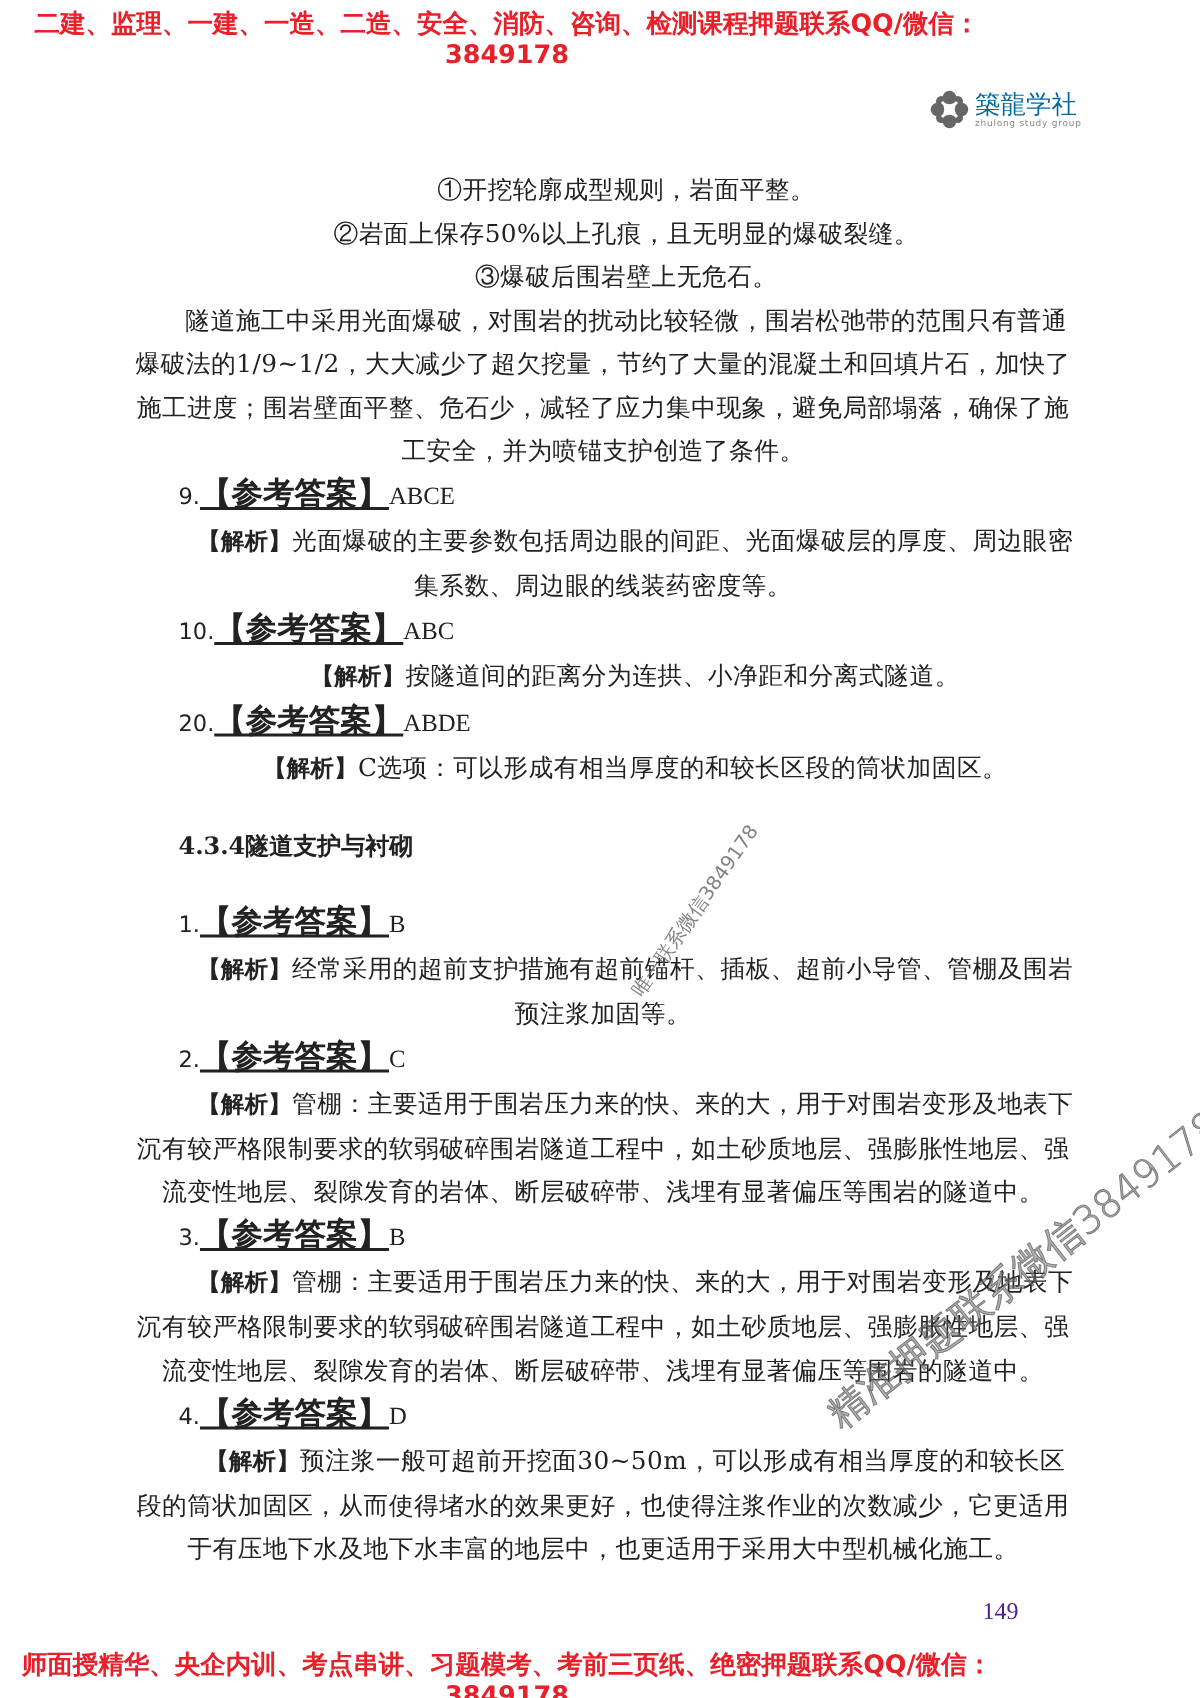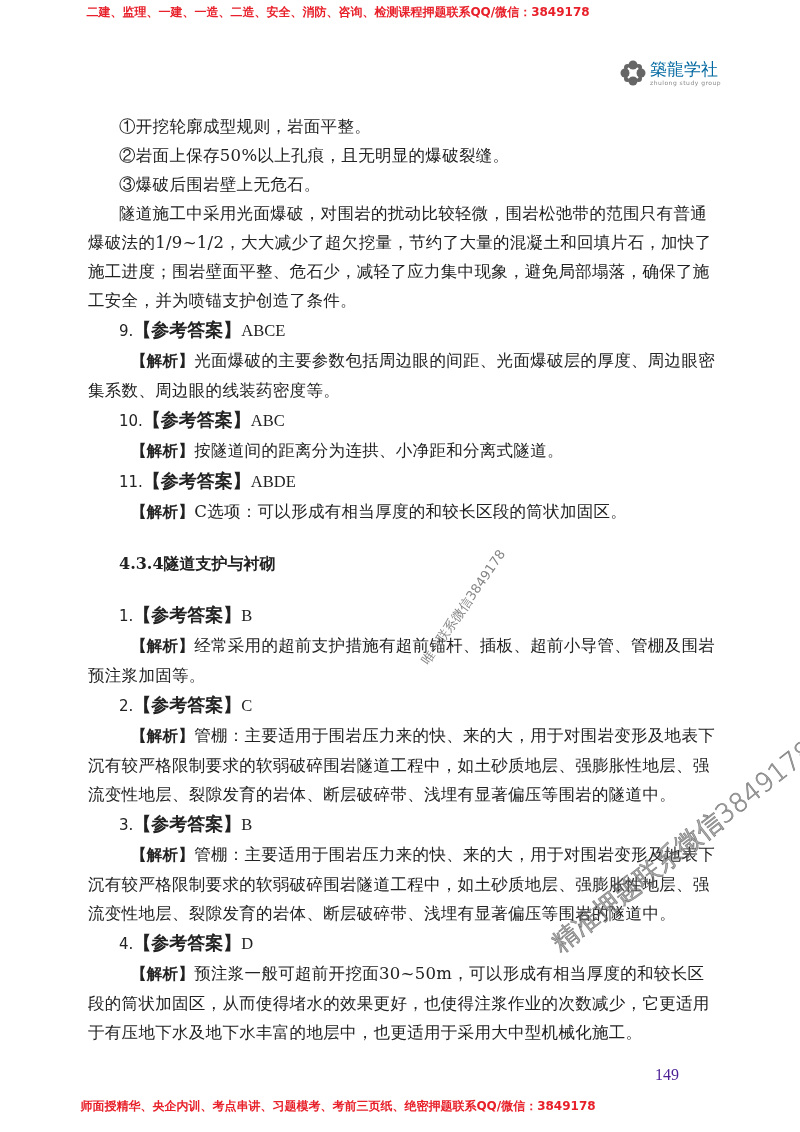--- a/index.html
+++ b/index.html
@@ -1,32 +1,32 @@
 <!DOCTYPE html>
 <html><head>
 <meta charset="utf-8">
 <style>
   html, body { margin: 0; padding: 0; background: #ffffff; }
   body { width: 800px; height: 1132px; position: relative; overflow: hidden;
          font-family: "DejaVu Serif", "Liberation Serif", serif; color: #222; }
   .banner { position: absolute; left: 0; width: 676px; text-align: center;
             font-family: "DejaVu Sans", "Liberation Sans", sans-serif;
-            color: #e8202a; font-size: 12px; font-weight: bold; letter-spacing: 0px; }
+            color: #e8202a; font-size: 17px; font-weight: bold; letter-spacing: 0px; }
   .banner.top { top: 4px; }
   .banner.bottom { top: 1098px; }
   .logo { position: absolute; left: 620px; top: 60px; display: flex; align-items: center; gap: 4px; }
   .logo-mark { width: 26px; height: 26px; position: relative; }
   .logo-text-wrap { display: flex; flex-direction: column; }
   .logo-text { font-size: 17px; color: #0369a1; font-family: Liberation Serif, serif; line-height: 18px; }
   .logo-sub { font-size: 6px; color: #888; font-family: "DejaVu Sans", sans-serif; letter-spacing: 0.5px; }
   .content { position: absolute; left: 88px; top: 112px; width: 628px; }
-  .p { font-size: 16.5px; line-height: 29px; margin: 0; text-indent: 31px; letter-spacing: 0.3px; }
+  .p { font-size: 16.5px; line-height: 29px; margin: 0; text-indent: 31px; letter-spacing: 0.3px; text-align: center; }
   .ans { font-size: 16.5px; line-height: 29px; margin: 0; padding-left: 31px; }
   .ans .num { font-family: "DejaVu Sans", "Liberation Sans", sans-serif; font-size: 15px; }
-  .ans .lbl { font-family: "DejaVu Sans", "Liberation Sans", sans-serif; font-weight: bold; font-size: 18px; }
+  .ans .lbl { font-family: "DejaVu Sans", "Liberation Sans", sans-serif; font-weight: bold; font-size: 21px; text-decoration: underline; }
   .ans .val { font-family: "Liberation Serif", serif; }
   .lbl-b { font-family: "DejaVu Sans", "Liberation Sans", sans-serif; font-weight: bold; font-size: 15.5px; margin-left: 12px; }
   .section { font-size: 16px; font-weight: bold; line-height: 29px; padding-left: 31px; margin: 22px 0 22px 0; }
   .page-num { position: absolute; left: 655px; top: 1066px; font-size: 16px; font-family: "Liberation Serif", serif; color: #4c1d95; }
   .wm { position: absolute; font-family: "DejaVu Sans", sans-serif; color: rgba(90,90,90,0.75);
         transform-origin: left bottom; white-space: nowrap; }
   .wm1 { left: 432px; top: 650px; font-size: 13px; transform: rotate(-55deg); }
   .wm2 { left: 566px; top: 925px; font-size: 26px; transform: rotate(-38deg); color: rgba(110,110,110,0.55);
          -webkit-text-stroke: 0.6px rgba(80,80,80,0.7); font-weight: 300; }
 </style>
@@ -62,21 +62,21 @@
   <p class="p">②岩面上保存50%以上孔痕，且无明显的爆破裂缝。</p>
   <p class="p">③爆破后围岩壁上无危石。</p>
   <p class="p">隧道施工中采用光面爆破，对围岩的扰动比较轻微，围岩松弛带的范围只有普通爆破法的1/9~1/2，大大减少了超欠挖量，节约了大量的混凝土和回填片石，加快了施工进度；围岩壁面平整、危石少，减轻了应力集中现象，避免局部塌落，确保了施工安全，并为喷锚支护创造了条件。</p>
 
   <p class="ans"><span class="num">9.</span><span class="lbl">【参考答案】</span><span class="val">ABCE</span></p>
   <p class="p"><span class="lbl-b">【解析】</span><span>光面爆破的主要参数包括周边眼的间距、光面爆破层的厚度、周边眼密集系数、周边眼的线装药密度等。</span></p>
 
   <p class="ans"><span class="num">10.</span><span class="lbl">【参考答案】</span><span class="val">ABC</span></p>
   <p class="p"><span class="lbl-b">【解析】</span><span>按隧道间的距离分为连拱、小净距和分离式隧道。</span></p>
 
-  <p class="ans"><span class="num">11.</span><span class="lbl">【参考答案】</span><span class="val">ABDE</span></p>
+  <p class="ans"><span class="num">20.</span><span class="lbl">【参考答案】</span><span class="val">ABDE</span></p>
   <p class="p"><span class="lbl-b">【解析】</span><span>C选项：可以形成有相当厚度的和较长区段的筒状加固区。</span></p>
 
   <div class="section">4.3.4隧道支护与衬砌</div>
 
   <p class="ans"><span class="num">1.</span><span class="lbl">【参考答案】</span><span class="val">B</span></p>
   <p class="p"><span class="lbl-b">【解析】</span><span>经常采用的超前支护措施有超前锚杆、插板、超前小导管、管棚及围岩预注浆加固等。</span></p>
 
   <p class="ans"><span class="num">2.</span><span class="lbl">【参考答案】</span><span class="val">C</span></p>
   <p class="p"><span class="lbl-b">【解析】</span><span>管棚：主要适用于围岩压力来的快、来的大，用于对围岩变形及地表下沉有较严格限制要求的软弱破碎围岩隧道工程中，如土砂质地层、强膨胀性地层、强流变性地层、裂隙发育的岩体、断层破碎带、浅埋有显著偏压等围岩的隧道中。</span></p>
 

